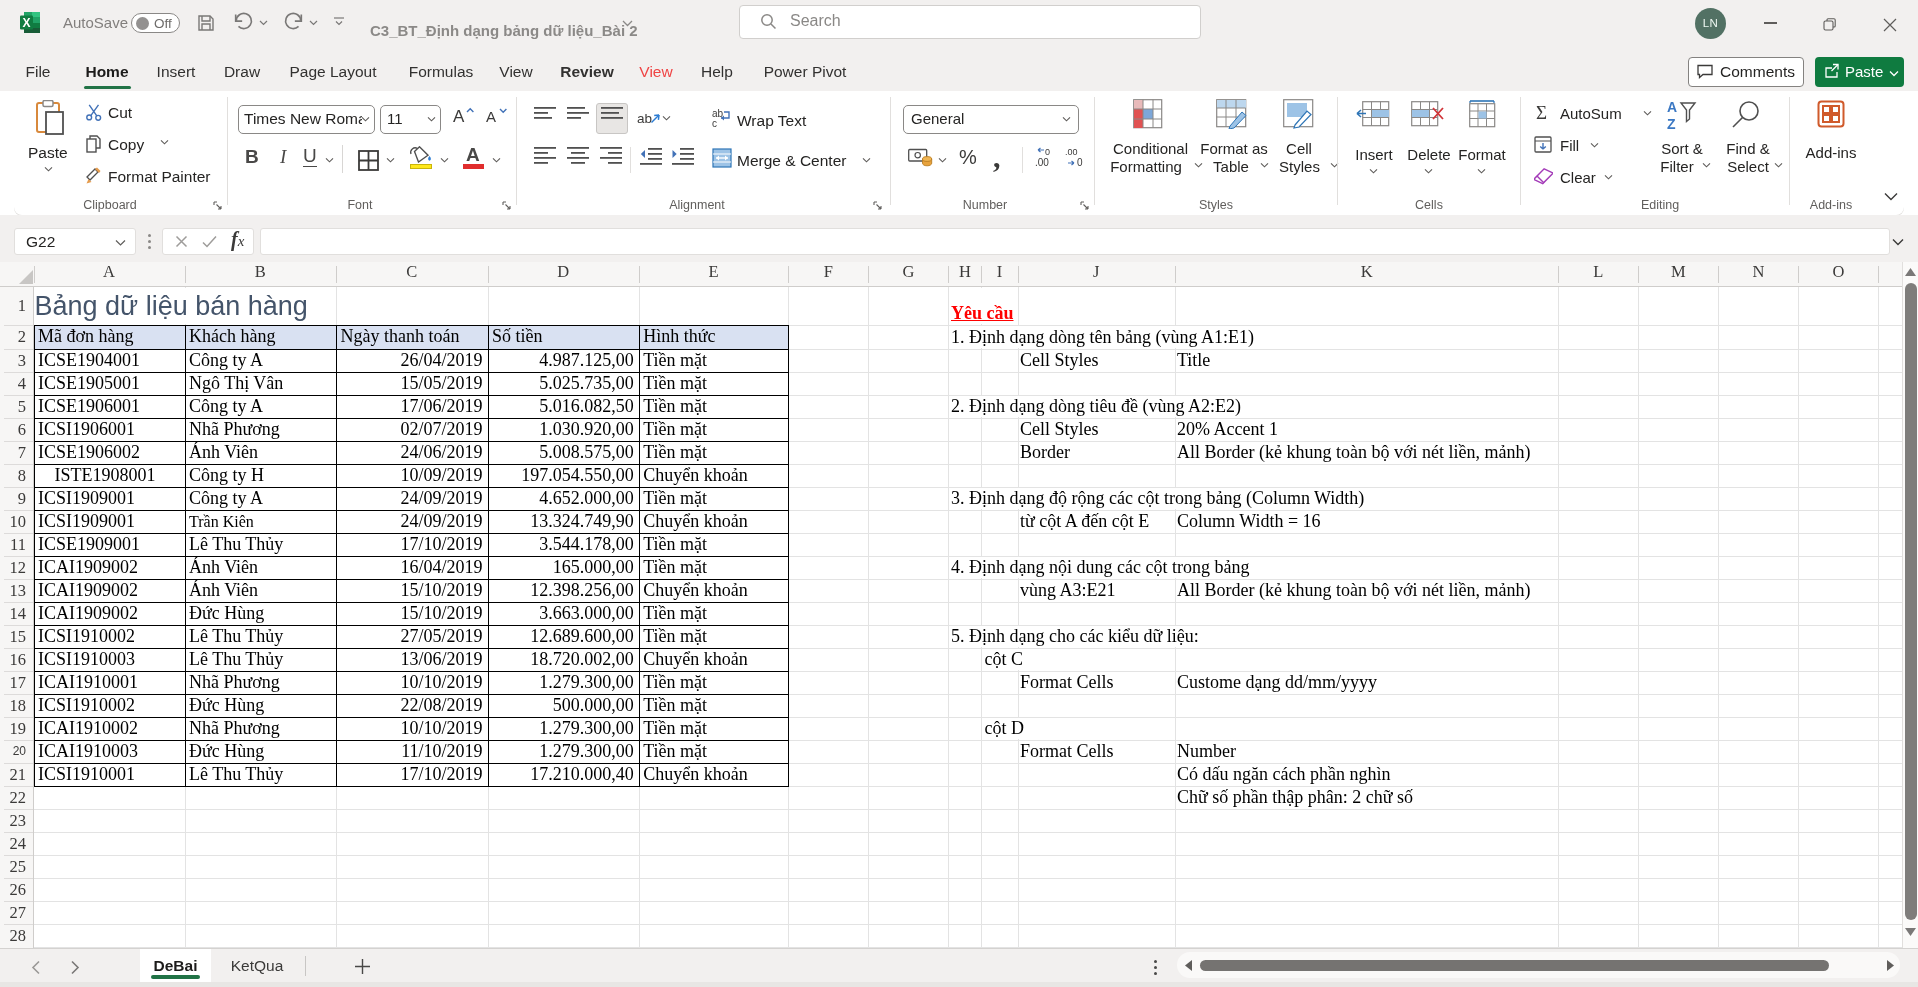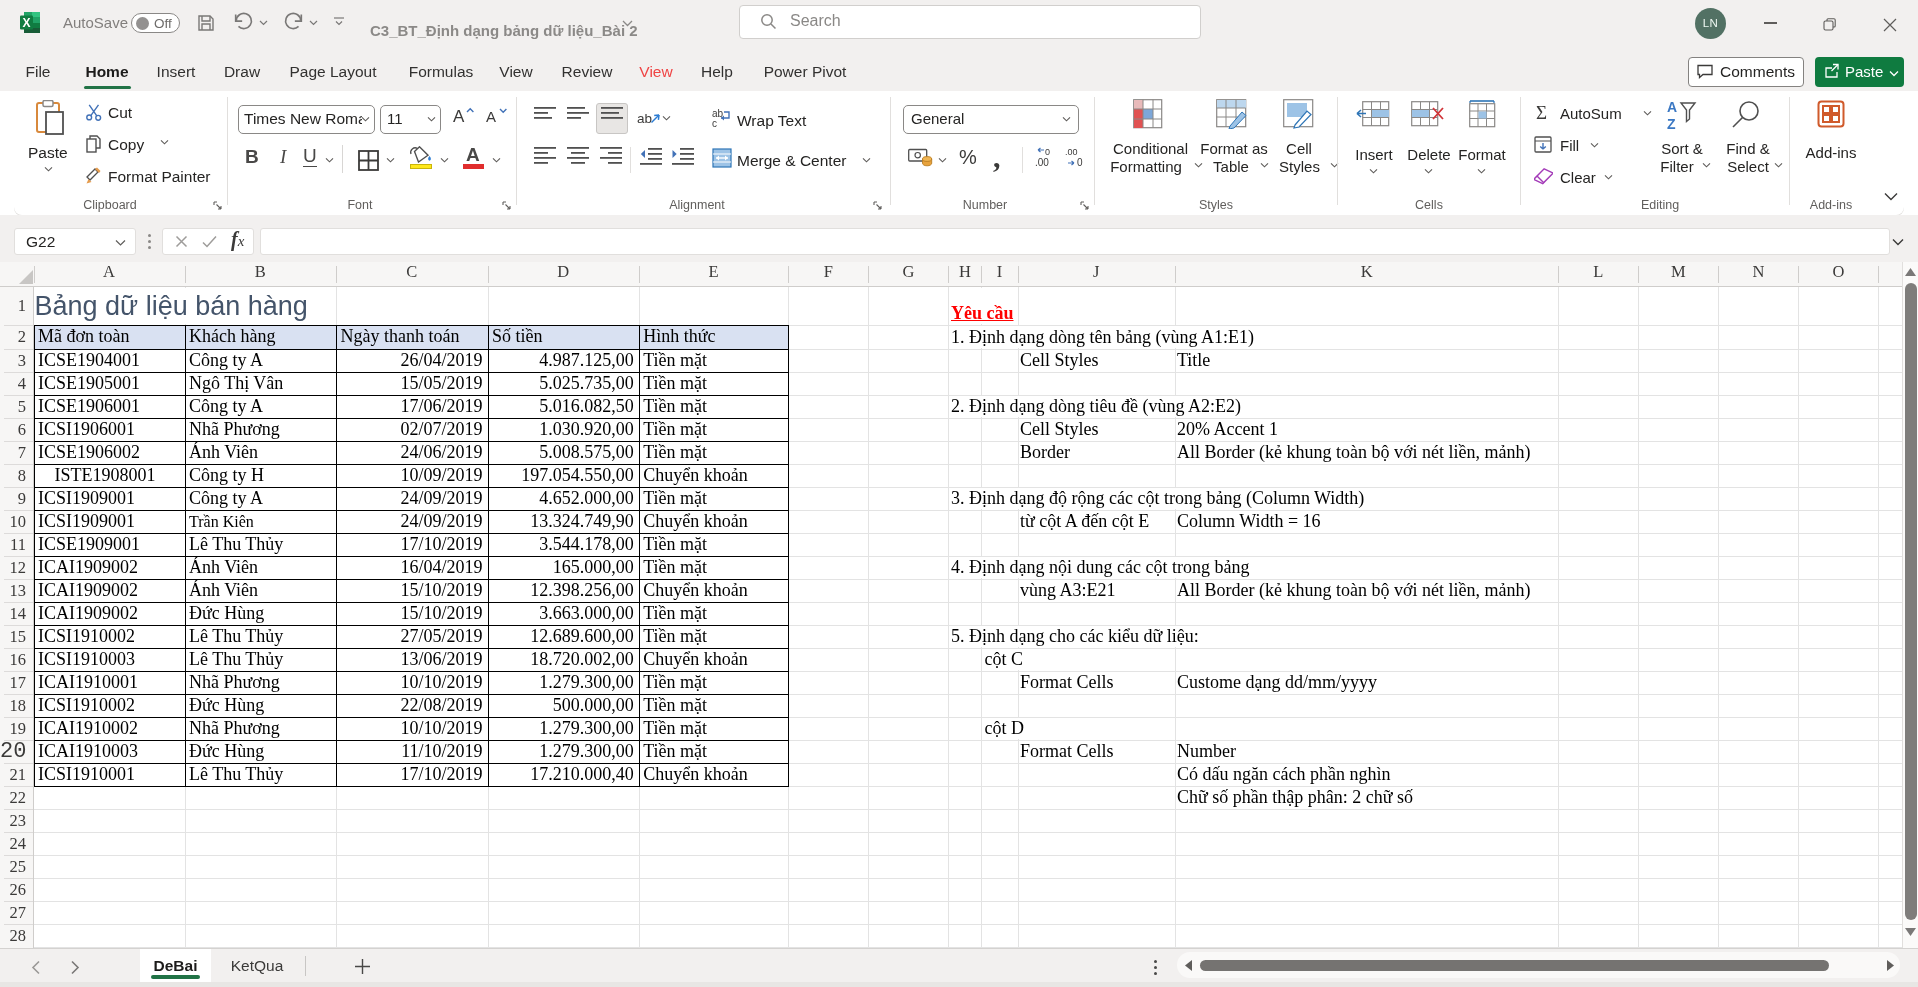--- a/index.html
+++ b/index.html
@@ -85,21 +85,21 @@
     </svg>
   </div>
 <div style="position:absolute;left:0;top:45px;width:1918px;height:46px;background:#f2f0ef;"></div>
 <div style="position:absolute;left:38px;top:63px;width:160px;margin-left:-80px;text-align:center;font-size:15.5px;font-weight:normal;color:#323130;">File</div>
 <div style="position:absolute;left:107px;top:63px;width:160px;margin-left:-80px;text-align:center;font-size:15.5px;font-weight:bold;color:#1c1b1a;">Home</div>
 <div style="position:absolute;left:176px;top:63px;width:160px;margin-left:-80px;text-align:center;font-size:15.5px;font-weight:normal;color:#323130;">Insert</div>
 <div style="position:absolute;left:242px;top:63px;width:160px;margin-left:-80px;text-align:center;font-size:15.5px;font-weight:normal;color:#323130;">Draw</div>
 <div style="position:absolute;left:333px;top:63px;width:160px;margin-left:-80px;text-align:center;font-size:15.5px;font-weight:normal;color:#323130;">Page Layout</div>
 <div style="position:absolute;left:441px;top:63px;width:160px;margin-left:-80px;text-align:center;font-size:15.5px;font-weight:normal;color:#323130;">Formulas</div>
 <div style="position:absolute;left:516px;top:63px;width:160px;margin-left:-80px;text-align:center;font-size:15.5px;font-weight:normal;color:#323130;">View</div>
-<div style="position:absolute;left:587px;top:63px;width:160px;margin-left:-80px;text-align:center;font-size:15.5px;font-weight:normal;color:#323130;">Review</div>
+<div style="position:absolute;left:587px;top:63px;width:160px;margin-left:-80px;text-align:center;font-size:15.5px;font-weight:bold;color:#323130;">Review</div>
 <div style="position:absolute;left:656px;top:63px;width:160px;margin-left:-80px;text-align:center;font-size:15.5px;font-weight:normal;color:#ef4444;">View</div>
 <div style="position:absolute;left:717px;top:63px;width:160px;margin-left:-80px;text-align:center;font-size:15.5px;font-weight:normal;color:#323130;">Help</div>
 <div style="position:absolute;left:805px;top:63px;width:160px;margin-left:-80px;text-align:center;font-size:15.5px;font-weight:normal;color:#323130;">Power Pivot</div>
 <div style="position:absolute;left:84px;top:86px;width:47px;height:3px;background:#217346;border-radius:2px;"></div>
 <div style="position:absolute;left:1688px;top:57px;width:116px;height:30px;background:#fff;border:1px solid #848280;border-radius:4px;"></div>
 <div style="position:absolute;left:1697px;top:64px;">
     <svg width="16" height="15" viewBox="0 0 16 15" fill="none" stroke="#3b3a39" stroke-width="1.3">
       <path d="M1 1.5 h14 v9 h-9 l-3.5 3 v-3 h-1.5 z"></path>
     </svg>
   </div>
@@ -655,21 +655,21 @@
 <div style="position:absolute;left:0;top:624.9px;width:26px;height:23.0px;line-height:23.0px;text-align:right;font-family:'Liberation Serif',serif;font-size:16.5px;color:#3b3a39;">15</div>
 <div style="position:absolute;left:4px;top:624.9px;width:29px;height:1px;background:#dddbda;"></div>
 <div style="position:absolute;left:0;top:647.9px;width:26px;height:23.0px;line-height:23.0px;text-align:right;font-family:'Liberation Serif',serif;font-size:16.5px;color:#3b3a39;">16</div>
 <div style="position:absolute;left:4px;top:647.9px;width:29px;height:1px;background:#dddbda;"></div>
 <div style="position:absolute;left:0;top:670.9px;width:26px;height:23.0px;line-height:23.0px;text-align:right;font-family:'Liberation Serif',serif;font-size:16.5px;color:#3b3a39;">17</div>
 <div style="position:absolute;left:4px;top:670.9px;width:29px;height:1px;background:#dddbda;"></div>
 <div style="position:absolute;left:0;top:693.9px;width:26px;height:23.0px;line-height:23.0px;text-align:right;font-family:'Liberation Serif',serif;font-size:16.5px;color:#3b3a39;">18</div>
 <div style="position:absolute;left:4px;top:693.9px;width:29px;height:1px;background:#dddbda;"></div>
 <div style="position:absolute;left:0;top:716.9px;width:26px;height:23.0px;line-height:23.0px;text-align:right;font-family:'Liberation Serif',serif;font-size:16.5px;color:#3b3a39;">19</div>
 <div style="position:absolute;left:4px;top:716.9px;width:29px;height:1px;background:#dddbda;"></div>
-<div style="position:absolute;left:0;top:739.9px;width:26px;height:23.0px;line-height:23.0px;text-align:right;font-family:Liberation Mono, monospace;font-size:22px;color:#3b3a39;">20</div>
+<div style="position:absolute;left:0;top:739.9px;width:26px;height:23.0px;line-height:23.0px;text-align:right;font-family:Liberation Sans, sans-serif;font-size:12px;color:#3b3a39;">20</div>
 <div style="position:absolute;left:4px;top:739.9px;width:29px;height:1px;background:#dddbda;"></div>
 <div style="position:absolute;left:0;top:762.9px;width:26px;height:23.0px;line-height:23.0px;text-align:right;font-family:'Liberation Serif',serif;font-size:16.5px;color:#3b3a39;">21</div>
 <div style="position:absolute;left:4px;top:762.9px;width:29px;height:1px;background:#dddbda;"></div>
 <div style="position:absolute;left:0;top:785.9px;width:26px;height:23.0px;line-height:23.0px;text-align:right;font-family:'Liberation Serif',serif;font-size:16.5px;color:#3b3a39;">22</div>
 <div style="position:absolute;left:4px;top:785.9px;width:29px;height:1px;background:#dddbda;"></div>
 <div style="position:absolute;left:0;top:808.9px;width:26px;height:23.0px;line-height:23.0px;text-align:right;font-family:'Liberation Serif',serif;font-size:16.5px;color:#3b3a39;">23</div>
 <div style="position:absolute;left:4px;top:808.9px;width:29px;height:1px;background:#dddbda;"></div>
 <div style="position:absolute;left:0;top:831.9px;width:26px;height:23.0px;line-height:23.0px;text-align:right;font-family:'Liberation Serif',serif;font-size:16.5px;color:#3b3a39;">24</div>
 <div style="position:absolute;left:4px;top:831.9px;width:29px;height:1px;background:#dddbda;"></div>
 <div style="position:absolute;left:0;top:854.9px;width:26px;height:23.0px;line-height:23.0px;text-align:right;font-family:'Liberation Serif',serif;font-size:16.5px;color:#3b3a39;">25</div>
@@ -748,21 +748,21 @@
 <div style="position:absolute;left:33.5px;top:716.9px;width:754.8px;height:1.1px;background:#000;"></div>
 <div style="position:absolute;left:33.5px;top:739.9px;width:754.8px;height:1.1px;background:#000;"></div>
 <div style="position:absolute;left:33.5px;top:762.9px;width:754.8px;height:1.1px;background:#000;"></div>
 <div style="position:absolute;left:33.5px;top:785.9px;width:754.8px;height:1.1px;background:#000;"></div>
 <div style="position:absolute;left:33.5px;top:325.4px;width:1.1px;height:461.5px;background:#000;"></div>
 <div style="position:absolute;left:184.5px;top:325.4px;width:1.1px;height:461.5px;background:#000;"></div>
 <div style="position:absolute;left:336.0px;top:325.4px;width:1.1px;height:461.5px;background:#000;"></div>
 <div style="position:absolute;left:487.5px;top:325.4px;width:1.1px;height:461.5px;background:#000;"></div>
 <div style="position:absolute;left:638.7px;top:325.4px;width:1.1px;height:461.5px;background:#000;"></div>
 <div style="position:absolute;left:788.3px;top:325.4px;width:1.1px;height:461.5px;background:#000;"></div>
-<div style="position:absolute;left:33.5px;top:325.4px;width:151.0px;height:23.5px;line-height:23.5px;padding-left:4.5px;padding-right:5.0px;text-align:left;font-family:'Liberation Serif',serif;font-size:18.0px;color:#000;white-space:nowrap;">Mã đơn toàn</div>
+<div style="position:absolute;left:33.5px;top:325.4px;width:151.0px;height:23.5px;line-height:23.5px;padding-left:4.5px;padding-right:5.0px;text-align:left;font-family:'Liberation Serif',serif;font-size:18.0px;color:#000;white-space:nowrap;">Mã đơn hàng</div>
 <div style="position:absolute;left:184.5px;top:325.4px;width:151.5px;height:23.5px;line-height:23.5px;padding-left:4.5px;padding-right:5.0px;text-align:left;font-family:'Liberation Serif',serif;font-size:18.0px;color:#000;white-space:nowrap;">Khách hàng</div>
 <div style="position:absolute;left:336.0px;top:325.4px;width:151.5px;height:23.5px;line-height:23.5px;padding-left:4.5px;padding-right:5.0px;text-align:left;font-family:'Liberation Serif',serif;font-size:18.0px;color:#000;white-space:nowrap;">Ngày thanh toán</div>
 <div style="position:absolute;left:487.5px;top:325.4px;width:151.2px;height:23.5px;line-height:23.5px;padding-left:4.5px;padding-right:5.0px;text-align:left;font-family:'Liberation Serif',serif;font-size:18.0px;color:#000;white-space:nowrap;">Số tiền</div>
 <div style="position:absolute;left:638.7px;top:325.4px;width:149.6px;height:23.5px;line-height:23.5px;padding-left:4.5px;padding-right:5.0px;text-align:left;font-family:'Liberation Serif',serif;font-size:18.0px;color:#000;white-space:nowrap;">Hình thức</div>
 <div style="position:absolute;left:33.5px;top:348.9px;width:151.0px;height:23.0px;line-height:23.0px;padding-left:4.5px;padding-right:5.0px;text-align:left;font-family:'Liberation Serif',serif;font-size:18.0px;color:#000;white-space:nowrap;">ICSE1904001</div>
 <div style="position:absolute;left:184.5px;top:348.9px;width:151.5px;height:23.0px;line-height:23.0px;padding-left:4.5px;padding-right:5.0px;text-align:left;font-family:'Liberation Serif',serif;font-size:18.0px;color:#000;white-space:nowrap;">Công ty A</div>
 <div style="position:absolute;left:336.0px;top:348.9px;width:151.5px;height:23.0px;line-height:23.0px;padding-left:4.5px;padding-right:5.0px;text-align:right;font-family:'Liberation Serif',serif;font-size:18.0px;color:#000;white-space:nowrap;">26/04/2019</div>
 <div style="position:absolute;left:487.5px;top:348.9px;width:151.2px;height:23.0px;line-height:23.0px;padding-left:4.5px;padding-right:5.0px;text-align:right;font-family:'Liberation Serif',serif;font-size:18.0px;color:#000;white-space:nowrap;">4.987.125,00</div>
 <div style="position:absolute;left:638.7px;top:348.9px;width:149.6px;height:23.0px;line-height:23.0px;padding-left:4.5px;padding-right:5.0px;text-align:left;font-family:'Liberation Serif',serif;font-size:18.0px;color:#000;white-space:nowrap;">Tiền mặt</div>
 <div style="position:absolute;left:33.5px;top:371.9px;width:151.0px;height:23.0px;line-height:23.0px;padding-left:4.5px;padding-right:5.0px;text-align:left;font-family:'Liberation Serif',serif;font-size:18.0px;color:#000;white-space:nowrap;">ICSE1905001</div>

